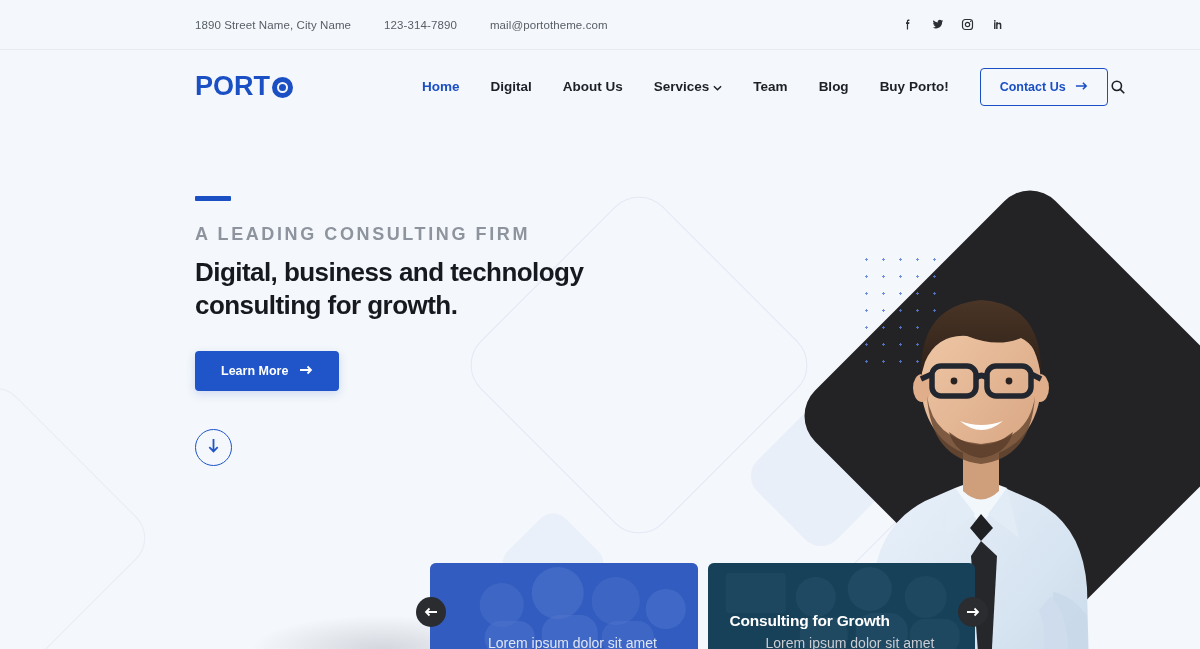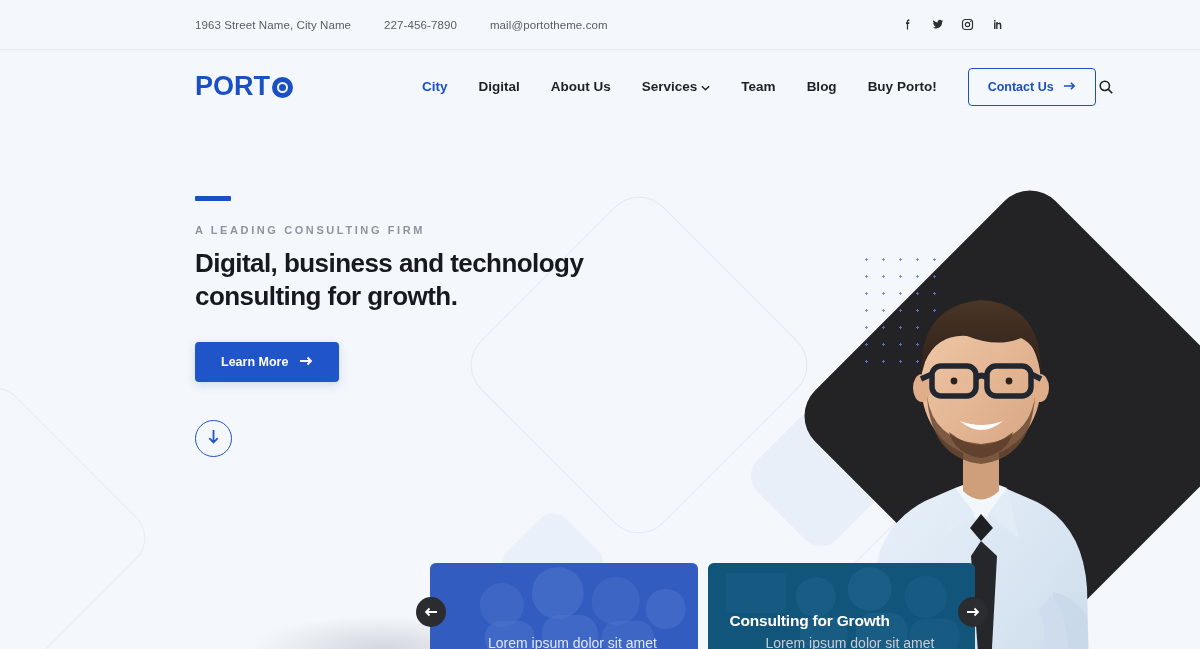--- a/index.html
+++ b/index.html
@@ -106,21 +106,21 @@
   .d-corner {
     left:-120px; top:300px; width:230px; height:230px;
     border:1.5px solid #e8ecf4; border-radius:30px;
     transform:rotate(45deg);
   }
 
   
   .hero-copy { position:absolute; left:195px; top:73px; width:620px; }
   .blue-bar { width:36px; height:5px; background:#1b50c5; border-radius:1px; margin-bottom:23px; }
   .eyebrow {
-    font-size:11px; font-weight:700; letter-spacing:2.6px;
+    font-size:18px; font-weight:700; letter-spacing:2.6px;
     color:#8e949e; text-transform:uppercase; margin-bottom:11px;
   }
   .hero-title {
     font-size:26px; font-weight:800; line-height:1.28;
     color:#16191f; letter-spacing:-0.55px; max-width:420px;
   }
   .btn-learn {
     margin-top:28px;
     display:inline-flex; align-items:center; gap:11px;
     background:#1f55c9; color:#fff; border:none; border-radius:4px;
@@ -155,21 +155,21 @@
   .cards {
     position:absolute; left:430px; bottom:0; width:545px; height:86px;
     display:flex; gap:10px; z-index:20;
   }
   .card {
     position:relative; width:268px; height:86px;
     border-radius:6px 6px 0 0; overflow:hidden;
     padding:0 22px; display:flex; flex-direction:column; justify-content:flex-end;
   }
   .card.blue { background:#3560c4; }
-  .card.dark { background:#0369a1; }
+  .card.dark { background:#0c4a6e; }
   .card-photo {
     position:absolute; inset:0; opacity:.35;
   }
   .card-photo svg { width:100%; height:100%; display:block; }
   .card-title {
     position:relative; font-size:15.5px; font-weight:800; color:#fff;
     letter-spacing:-0.2px; margin-bottom:5px;
   }
   .card-sub {
     position:relative; font-size:14px; color:#dfe6f5; font-weight:400;
@@ -193,22 +193,22 @@
     z-index:5; pointer-events:none;
   }
 </style>
 </head>
 <body>
 
 <div class="page">
 
   <div class="topbar">
     <div class="topbar-left">
-      <span class="topbar-item">1963 Street Name, City Name</span>
-      <span class="topbar-item">227-456-7890</span>
+      <span class="topbar-item">1890 Street Name, City Name</span>
+      <span class="topbar-item">123-314-7890</span>
       <span class="topbar-item">mail@portotheme.com</span>
     </div>
     <div class="topbar-right">
       <span class="social-ico">
         <svg width="15" height="15" viewBox="0 0 24 24" fill="currentColor">
             <path d="M15.1 8.5h-2.2V7.1c0-.6.4-.8.7-.8h1.4V4.1h-2C12.2 4.1 11 5.3 11 7v1.5H9.6V11H11v8.9h1.9V11h1.8l.4-2.5z"></path>
           </svg>
       </span>
       <span class="social-ico">
         <svg width="15" height="15" viewBox="0 0 24 24" fill="currentColor">
@@ -231,21 +231,21 @@
   </div>
 
   <div class="header">
     <div class="logo">
       <span class="logo-text">PORT</span>
       <span class="logo-o"></span>
     </div>
 
     <nav class="nav">
       <span class="nav-item active">
-        <span>City</span>
+        <span>Home</span>
       </span>
       <span class="nav-item">
         <span>Digital</span>
       </span>
       <span class="nav-item">
         <span>About Us</span>
       </span>
       <span class="nav-item">
         <span>Services</span>
         <span class="caret">

